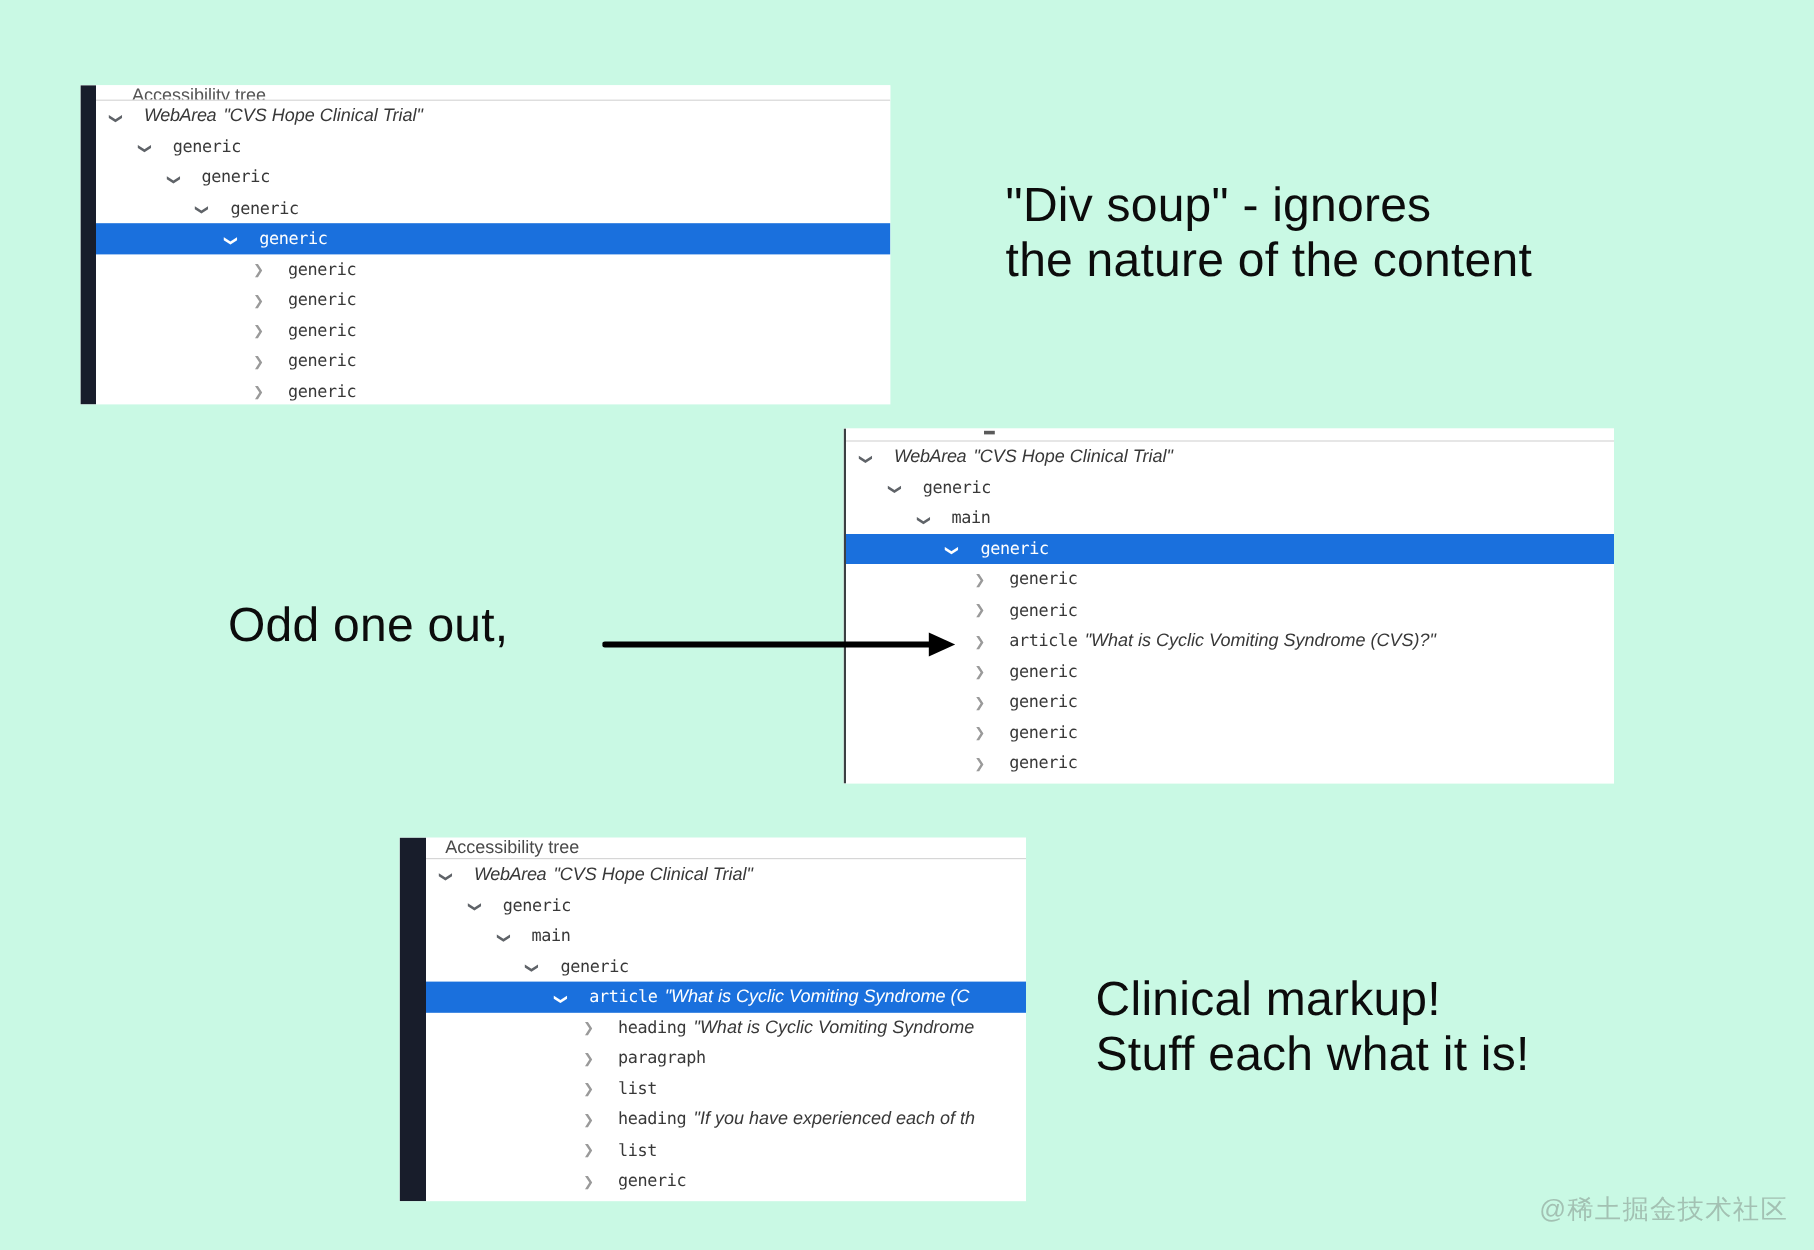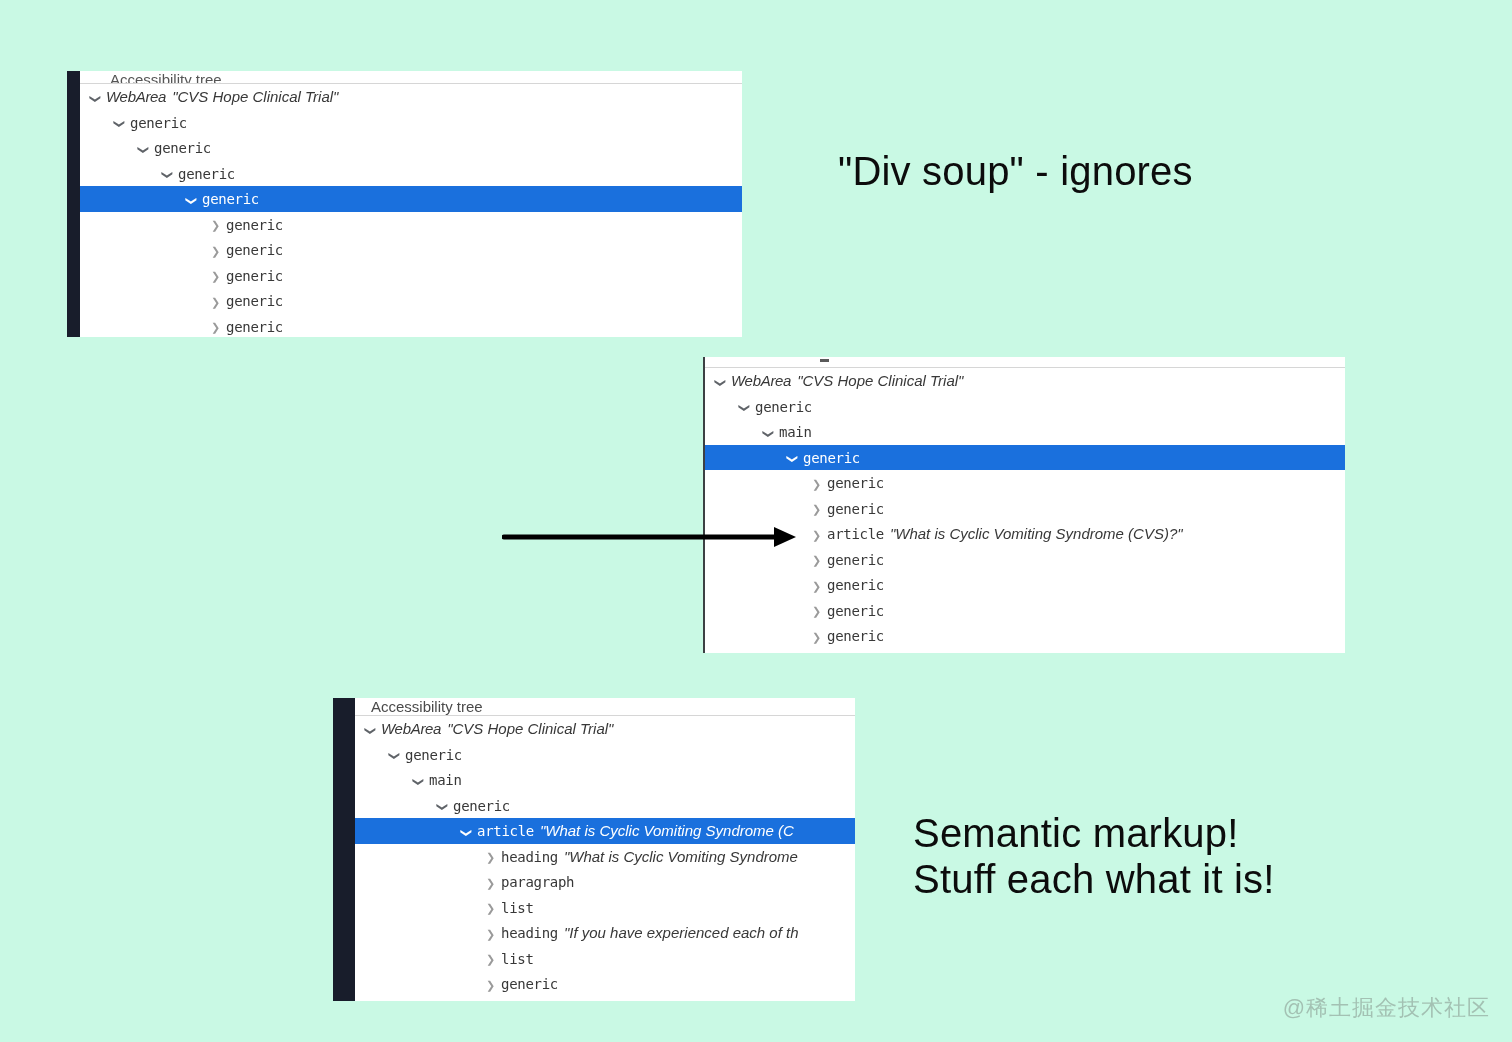--- a/index.html
+++ b/index.html
@@ -32,21 +32,21 @@
   }
   .tree-row.selected { background:var(--selection); color:var(--selected_text); }
   .tree-row.selected .chev, .tree-row.selected .role, .tree-row.selected .value { color:var(--selected_text); }
   .chev {
     display:inline-block; width:15px; text-align:center; font-size:11px;
     color:var(--chevron); vertical-align:0.5px;
   }
   .chev.expanded { transform:rotate(90deg); color:var(--chevron_open); }
   .role {
     font-family:"DejaVu Sans Mono", monospace; font-size:14px;
-    margin-left:3px; letter-spacing:-0.3px;
+    margin-left:17px; letter-spacing:-0.3px;
   }
   .role.italic { font-family:"Liberation Sans", sans-serif; font-style:italic; font-size:15px; }
   .value {
     font-family:"Liberation Sans", sans-serif; font-style:italic;
     font-size:15px; margin-left:6px;
   }
   .p2-left-border { position:absolute; left:0; top:0; bottom:0; width:2px; background:#3c4043; }
   .dash-frag { position:absolute; left:115px; top:2px; width:9px; height:3px; background:#5a5a5a; }
 
   
@@ -129,27 +129,29 @@
           <div class="tree-row" style="padding-left: 128px;"><span class="chev collapsed">❯</span><span class="role">list</span></div>
           <div class="tree-row" style="padding-left: 128px;"><span class="chev collapsed">❯</span><span class="role">heading</span><span class="value">"If you have experienced each of th</span></div>
           <div class="tree-row" style="padding-left: 128px;"><span class="chev collapsed">❯</span><span class="role">list</span></div>
           <div class="tree-row" style="padding-left: 128px;"><span class="chev collapsed">❯</span><span class="role">generic</span></div>
         </div>
     </div>
   </div>
 
   <div class="annotation" style="left:838px; top:148px;">
     <div>"Div soup" - ignores</div>
+    <div>the nature of the content</div>
   </div>
 
   <div class="annotation" style="left:190px; top:498px;">
+    <div>Odd one out,</div>
   </div>
 
   <div class="annotation" style="left:913px; top:810px;">
-    <div>Semantic markup!</div>
+    <div>Clinical markup!</div>
     <div>Stuff each what it is!</div>
   </div>
 
   <div class="arrow-wrap">
     <svg width="295" height="24">
       <line x1="2" y1="12" x2="276" y2="12" stroke="#000" stroke-width="5" stroke-linecap="round"></line>
       <polygon points="272,2 294,12 272,22" fill="#000"></polygon>
     </svg>
   </div>
 

